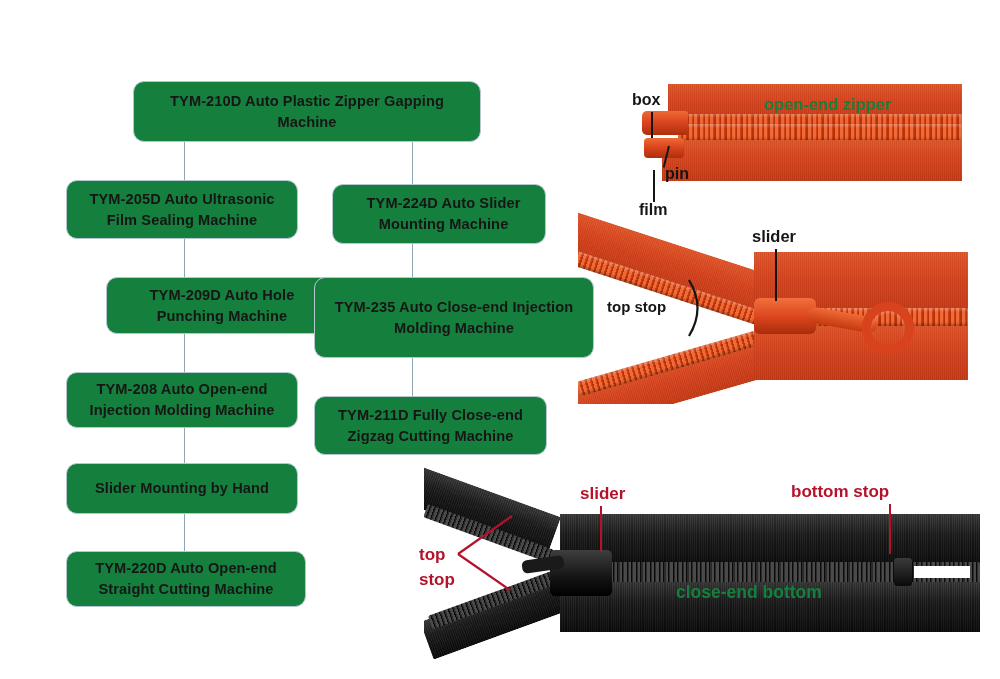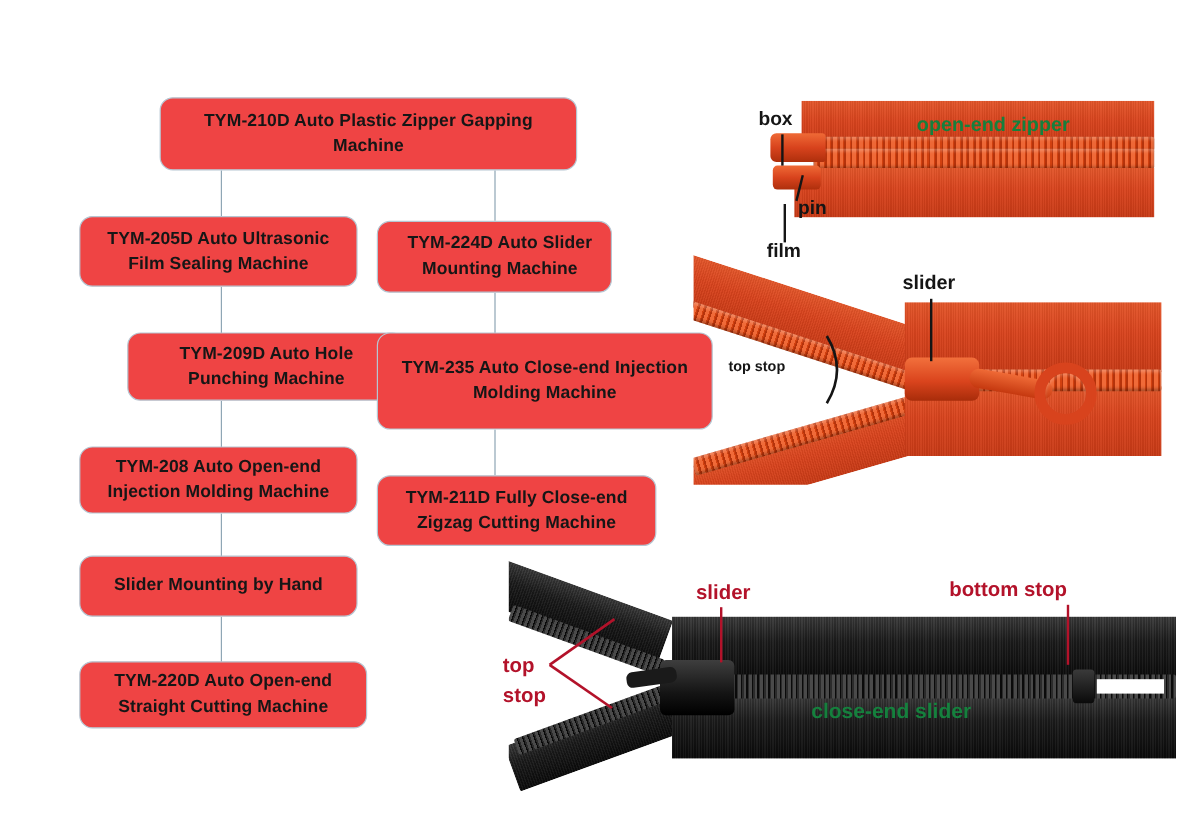--- a/index.html
+++ b/index.html
@@ -31,21 +31,21 @@
     letter-spacing: 0.2px;
     white-space: nowrap;
   }
 
   
   .flow-box {
     position: absolute;
     box-sizing: border-box;
     border: 1.4px solid #b6c6d2;
     border-radius: 11px;
-    background: #ef4444;
+    background: #15803d;
     color: #161616;
     font-weight: bold;
     font-size: 14.6px;
     line-height: 1.42;
     text-align: center;
     display: flex;
     align-items: center;
     justify-content: center;
     padding: 2px 9px;
     letter-spacing: 0.1px;
@@ -160,21 +160,21 @@
   <div class="connector" style="left:412px; top:358px; height:38px;"></div>
 
   <div class="flow-box" style="left:133px; top:81px; width:348px; height:61px;">
     <span>TYM-210D Auto Plastic Zipper Gapping Machine</span>
   </div>
 
   <div class="flow-box" style="left:66px; top:180px; width:232px; height:59px;">
     <span>TYM-205D Auto Ultrasonic Film Sealing Machine</span>
   </div>
 
-  <div class="flow-box" style="left:314px; top:184px; width:196px; height:60px;padding-left:18px;">
+  <div class="flow-box" style="left:332px; top:184px; width:214px; height:60px;padding-left:18px;">
     <span>TYM-224D Auto Slider Mounting Machine</span>
   </div>
 
   <div class="flow-box" style="left:66px; top:277px; width:232px; height:57px;margin-left:40px;">
     <span>TYM-209D Auto Hole Punching Machine</span>
   </div>
 
   <div class="flow-box" style="left:314px; top:277px; width:280px; height:81px;">
     <span>TYM-235 Auto Close-end Injection Molding Machine</span>
   </div>
@@ -245,21 +245,21 @@
                 background:linear-gradient(180deg,#ef6a36,#c5380f);
                 border-radius:8px; transform:rotate(10deg); transform-origin:left center;"></div>
     <div style="position:absolute; left:284px; top:98px; width:34px; height:34px;
                 border:9px solid #d8431d; border-radius:50%;
                 box-shadow:inset 0 2px 3px rgba(255,255,255,.2);"></div>
   </div>
 
   <div class="annot black" style="left:752px; top:228px; font-size:16.5px;">slider</div>
   <div class="leader" style="left:775px; top:249px; height:52px;"></div>
 
-  <div class="annot black" style="left:607px; top:299px; font-size:12px;">top stop</div>
+  <div class="annot black" style="left:607px; top:299px; font-size:15px;">top stop</div>
   <svg style="position:absolute; left:686px; top:278px; width:24px; height:60px;">
     <path d="M3 2 Q20 30 3 58" stroke="#151515" stroke-width="2.2" fill="none"></path>
   </svg>
 
   <div class="photo" id="bz">
 
     <div class="bz-tape" style="left:-4px; top:4px; width:150px; height:40px;
                 transform:rotate(20deg); transform-origin:left top; border-radius:2px;"></div>
     <div class="bz-teeth" style="left:4px; top:42px; width:134px; height:14px;
                 transform:rotate(20deg); transform-origin:left top;"></div>
@@ -278,21 +278,21 @@
                 border-radius:5px;"></div>
     <div style="position:absolute; left:98px; top:96px; width:42px; height:13px;
                 background:#1a1a1a; border-radius:5px; transform:rotate(-8deg);"></div>
 
     <div style="position:absolute; left:470px; top:96px; width:18px; height:28px;
                 background:linear-gradient(180deg,#3a3a3a,#0a0a0a); border-radius:3px;"></div>
 
     <div style="position:absolute; left:490px; top:104px; width:56px; height:12px;
                 background:#ffffff;"></div>
 
-    <div class="annot yellow" style="left:252px; top:122px; font-size:17.5px;">close-end slider</div>
+    <div class="annot yellow" style="left:252px; top:122px; font-size:17.5px;">close-end bottom</div>
   </div>
 
   <div class="annot red" style="left:580px; top:485px; font-size:17px;">slider</div>
   <div class="leader red" style="left:600px; top:506px; height:46px;"></div>
 
   <div class="annot red" style="left:779px; top:483px; font-size:17px;margin-left:12px;">bottom stop</div>
   <div class="leader red" style="left:889px; top:504px; height:50px;"></div>
 
   <div class="annot red" style="left:419px; top:546px; font-size:17px;">top</div>
   <div class="annot red" style="left:419px; top:571px; font-size:17px;">stop</div>

